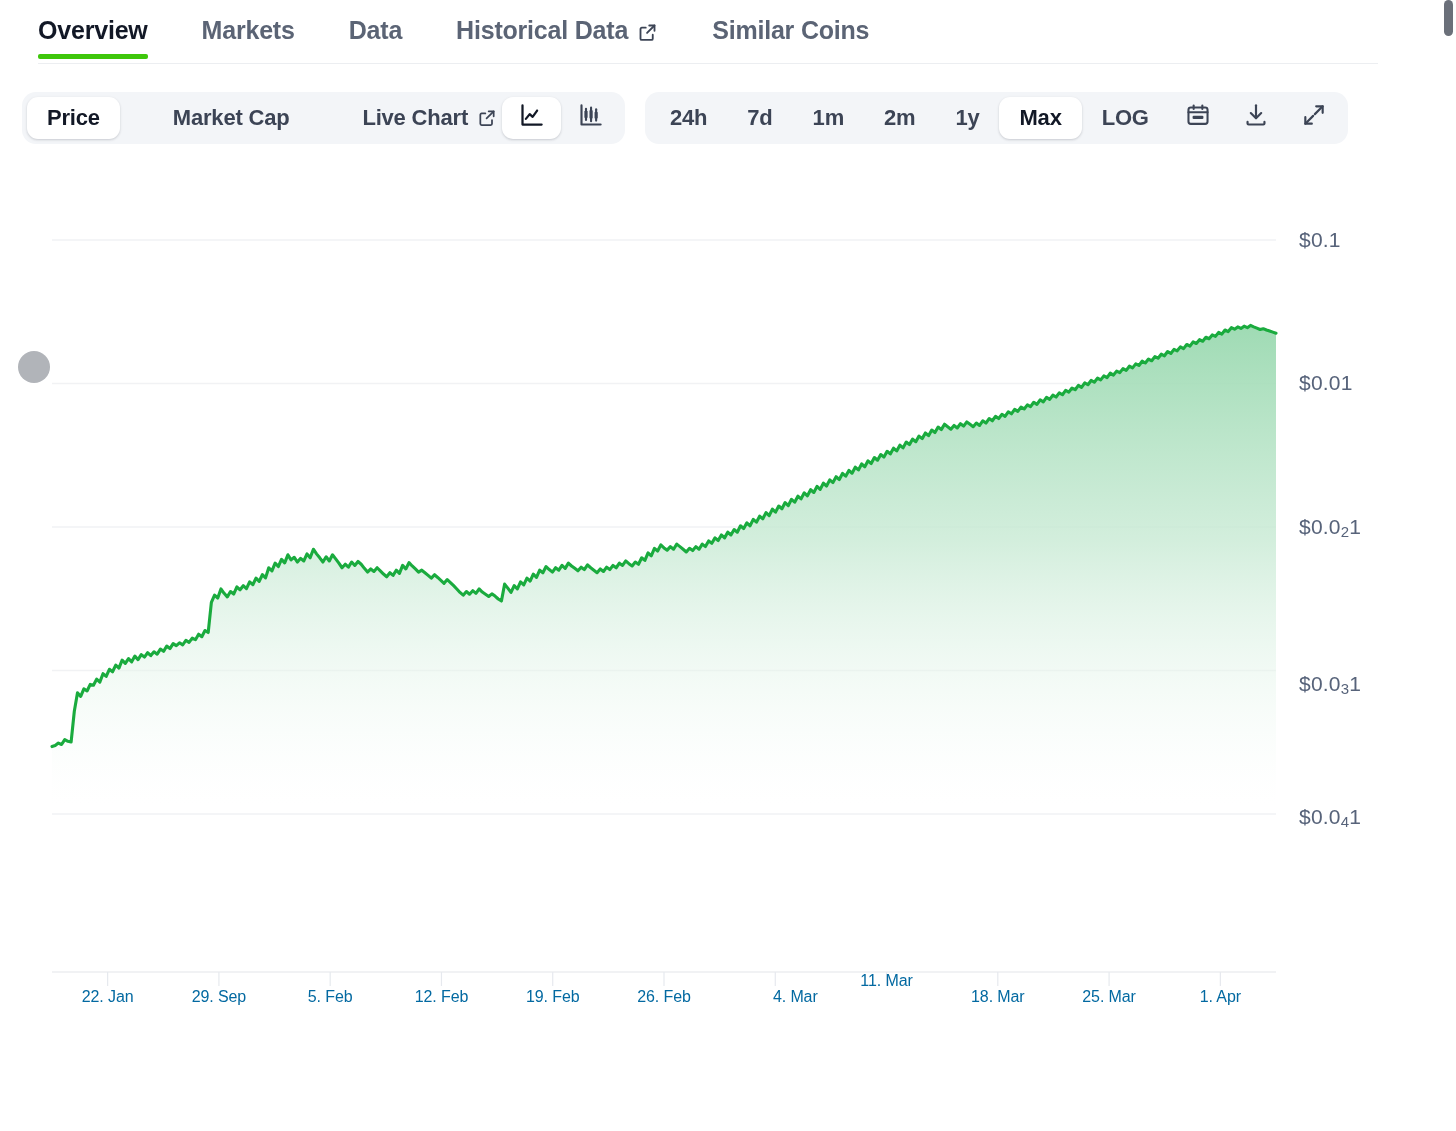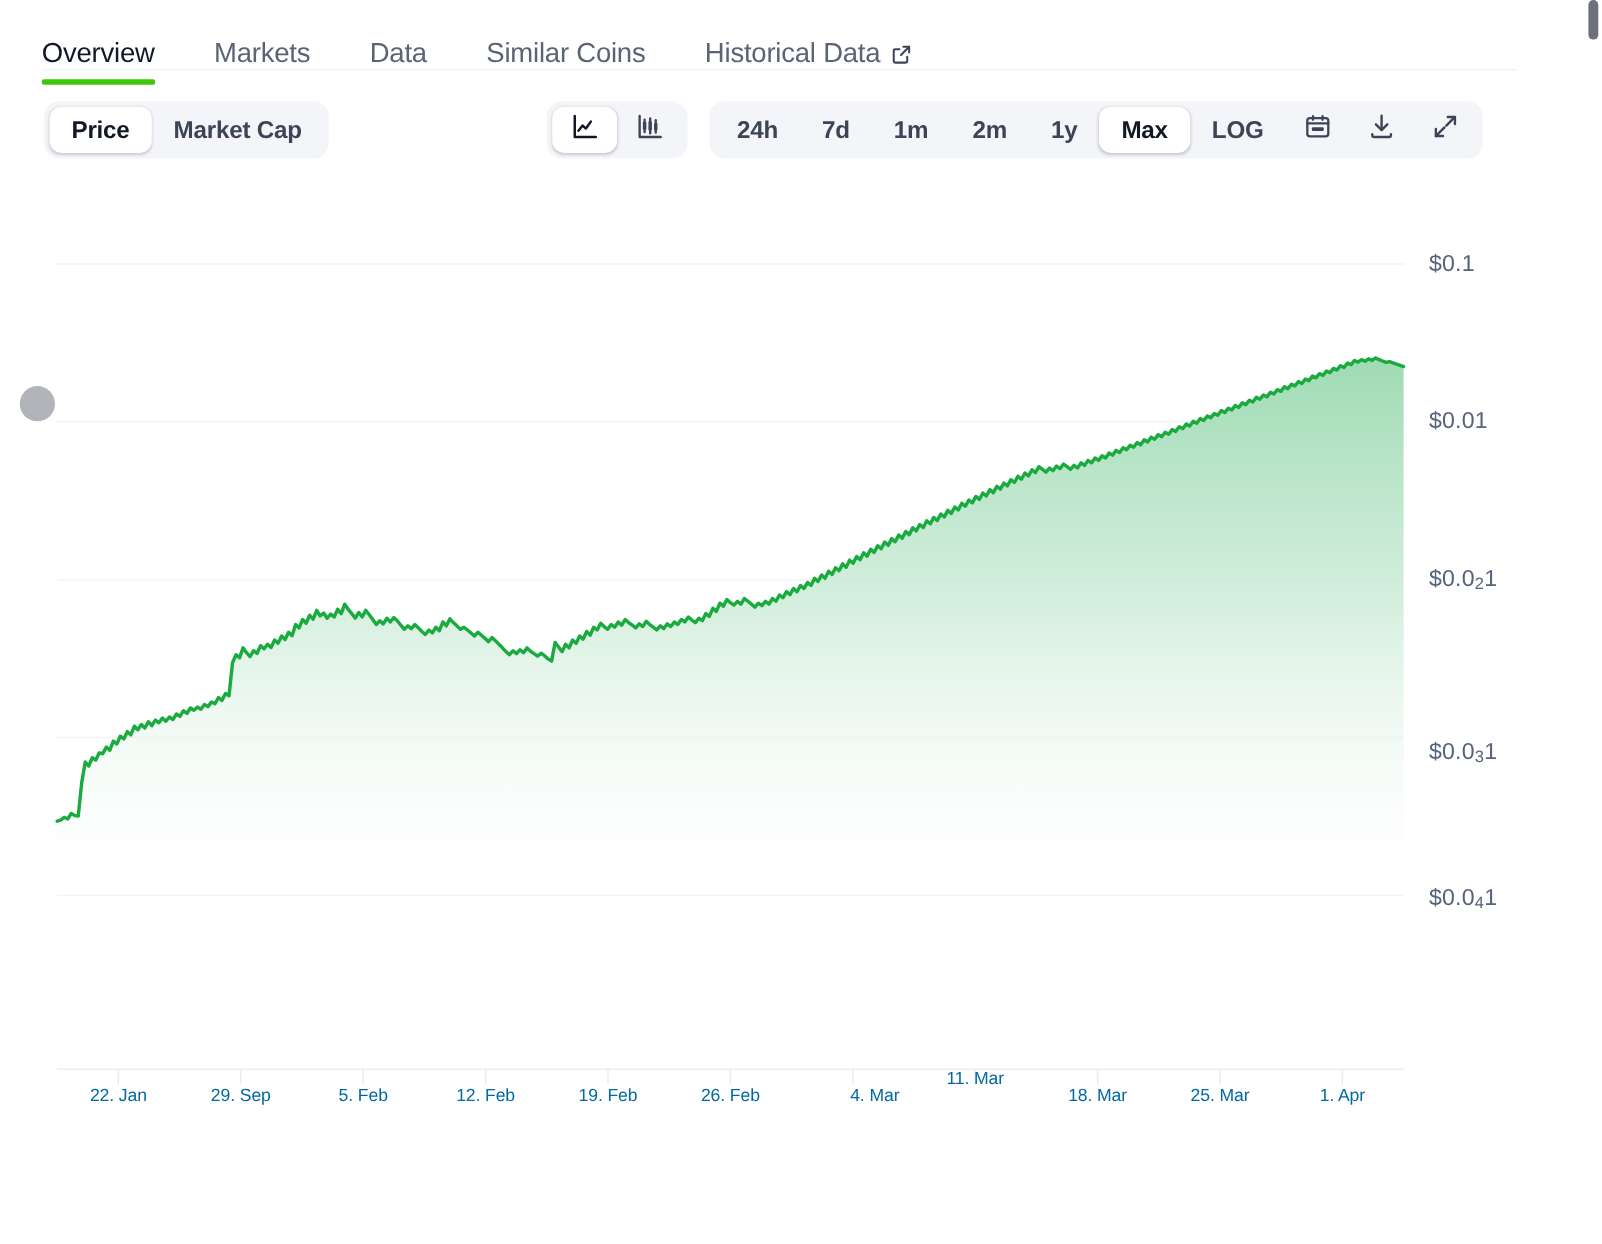--- a/index.html
+++ b/index.html
@@ -11,22 +11,22 @@
   }
   .page { position: relative; width: 1456px; height: 1131px; background: #fff; }
 
   
   .tabbar {
     position: absolute; left: 38px; top: 0px; width: 1340px; height: 68px;
     display: flex; align-items: flex-start; gap: 0px;
   }
   .tab {
     position: relative;
-    font-size: 25px; font-weight: 400; color: #5b6475;
-    padding: 34px 0 14px 0; margin-right: 54px;
+    font-size: 25px; font-weight: 700; color: #5b6475;
+    padding: 16px 0 14px 0; margin-right: 54px;
     white-space: nowrap; cursor: pointer; letter-spacing: -0.2px;
     display: flex; align-items: center; gap: 9px;
   }
   .tab.active { color: #121826; }
   .tab.active::after {
     content: ""; position: absolute; left: 0; right: 0; bottom: 0;
     height: 5px; background: var(--accent, #3ec70b); border-radius: 2px;
   }
   .tabbar-rule {
     position: absolute; left: 38px; top: 63px; width: 1340px; height: 1px;
@@ -45,21 +45,21 @@
     height: 42px; padding: 0 20px; border-radius: 11px;
     font-size: 22px; font-weight: 700; color: #3c4455;
     white-space: nowrap; cursor: pointer; letter-spacing: -0.2px;
     background: transparent; border: none;
   }
   .seg.active {
     background: #ffffff; color: #121826;
     box-shadow: 0 1px 3px rgba(16,24,40,.13), 0 1px 2px rgba(16,24,40,.06);
   }
   .seg.icononly { padding: 0 16px; }
-  #grp-metric { left: 40px; }
+  #grp-metric { left: 22px; gap: 33px; }
   #grp-charttype { left: 497px; }
   #grp-range { left: 645px; }
 
   
   .chart-wrap { position: absolute; left: 0; top: 160px; width: 1220px; height: 880px; }
   .plot-svg { position: absolute; left: 0; top: 0; }
   .handle-dot {
     position: absolute; left: 18px; top: 191px;
     width: 32px; height: 32px; border-radius: 50%;
     background: #b1b4b9; cursor: pointer;
@@ -95,45 +95,55 @@
 
   <div class="tabbar">
     <div class="tab active">
       <span>Overview</span>
     </div>
     <div class="tab">
       <span>Markets</span>
     </div>
     <div class="tab">
       <span>Data</span>
-    </div>
-    <div class="tab">
-      <span>Similar Coins</span>
     </div>
     <div class="tab">
       <span>Historical Data</span>
       <span class="ext-ico">
         <svg width="21" height="21" viewBox="0 0 24 24" fill="none" stroke="#3c4455" stroke-width="2.1" stroke-linecap="round" stroke-linejoin="round">
           <path d="M14 4h6v6"></path>
             <path d="M20 4l-8.5 8.5"></path>
           <path d="M18 14.5V19a1.5 1.5 0 0 1-1.5 1.5h-11A1.5 1.5 0 0 1 4 19V8a1.5 1.5 0 0 1 1.5-1.5H10"></path>
         </svg>
       </span>
     </div>
+    <div class="tab">
+      <span>Similar Coins</span>
+    </div>
   </div>
   <div class="tabbar-rule"></div>
 
   <div class="toolbar">
 
     <div class="seg-group" id="grp-metric">
       <button class="seg active">
         <span>Price</span>
       </button>
       <button class="seg">
         <span>Market Cap</span>
+      </button>
+      <button class="seg">
+        <span>Live Chart</span>
+        <span class="ext-ico">
+          <svg width="20" height="20" viewBox="0 0 24 24" fill="none" stroke="#3c4455" stroke-width="2.1" stroke-linecap="round" stroke-linejoin="round">
+            <path d="M14 4h6v6"></path>
+              <path d="M20 4l-8.5 8.5"></path>
+            <path d="M18 14.5V19a1.5 1.5 0 0 1-1.5 1.5h-11A1.5 1.5 0 0 1 4 19V8a1.5 1.5 0 0 1 1.5-1.5H10"></path>
+          </svg>
+        </span>
       </button>
     </div>
 
     <div class="seg-group" id="grp-charttype">
       <button class="seg active icononly">
         <span>
           <svg width="27" height="27" viewBox="0 0 24 24" fill="none" stroke="#121826" stroke-width="2" stroke-linecap="round" stroke-linejoin="round">
             <path d="M4 3v17h17"></path>
             <path d="M7 15l3.4-4.2 2.6 2.4L17 7.6"></path>
           </svg>

